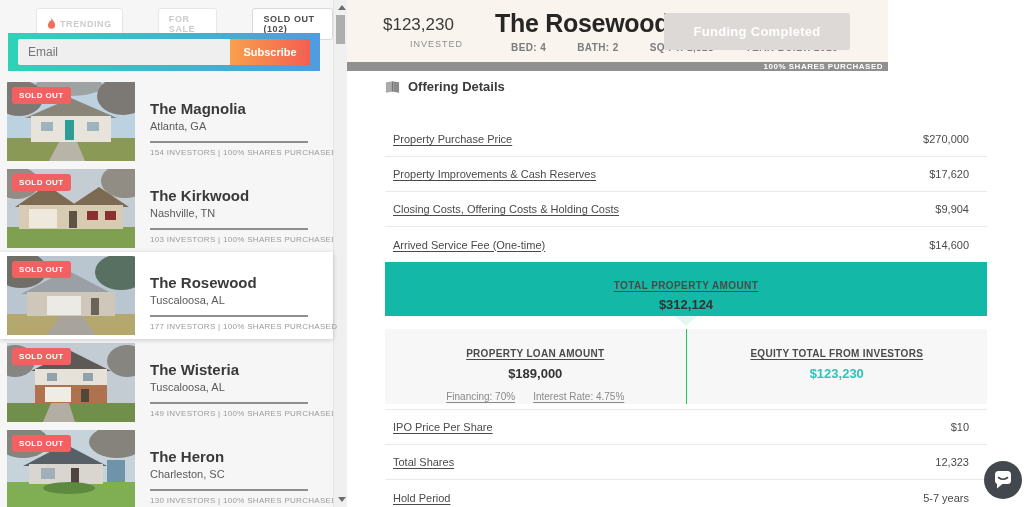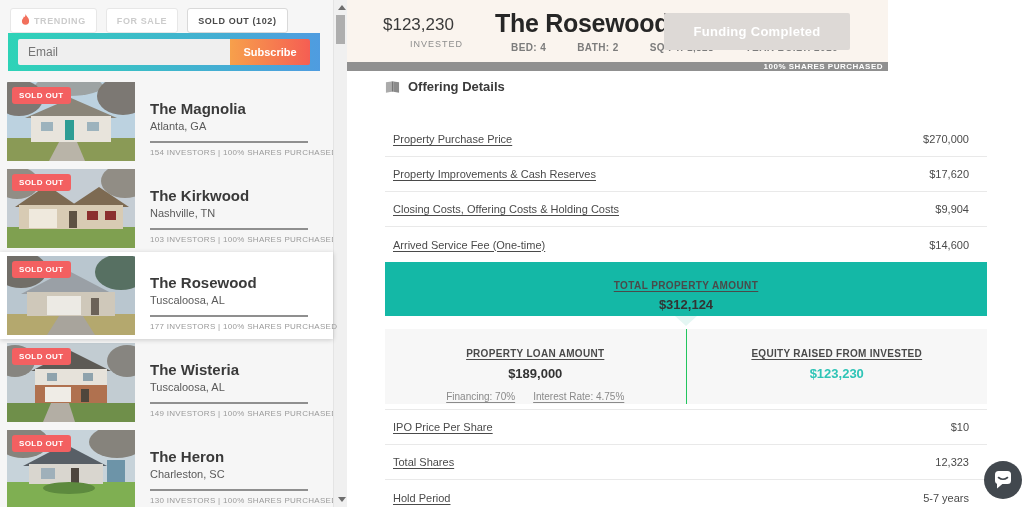--- a/index.html
+++ b/index.html
@@ -5,21 +5,21 @@
   * { margin:0; padding:0; box-sizing:border-box; }
   html,body { width:1024px; height:507px; overflow:hidden; background:#fff;
               font-family:"Liberation Sans", sans-serif; }
   .page { position:relative; width:1024px; height:507px; overflow:hidden; background:#fff; }
 
   
   .sidebar { position:absolute; left:0; top:0; width:333px; height:507px; background:#f6f6f6; }
   .tabs-row { display:flex; gap:9px; padding:8px 0 0 10px; }
   .tab { display:flex; align-items:center; gap:4px; background:#fff; border:1px solid #e7e7e7;
          border-radius:3px; padding:5px 10px; font-size:9px; font-weight:bold; letter-spacing:.6px;
-         color:#cccccc; cursor:pointer; }
+         color:#cccccc; cursor:pointer;margin-left:26px; }
   .tab.active { color:#4a4a4a; border-color:#d9d9d9; }
   .subscribe-bar { position:absolute; left:8px; top:33px; width:312px; height:38px;
                    background:linear-gradient(90deg,#2ed3b7,#4f9ce0); display:flex; align-items:center;
                    padding:6px 10px 6px 10px; }
   .subscribe-bar input { flex:1; height:26px; border:none; background:#efefef; border-radius:2px 0 0 2px;
                          padding:0 10px; font-size:12px; color:#555; font-family:"Liberation Sans",sans-serif; }
   .subscribe-btn { width:80px; height:26px; border:none; border-radius:0 2px 2px 0;
                    background:linear-gradient(90deg,#f7a04b,#f55e53); color:#fff; font-size:11px;
                    font-weight:bold; cursor:pointer; font-family:"Liberation Sans",sans-serif; }
   .listings { position:absolute; top:78px; left:0; width:333px; }
@@ -320,21 +320,21 @@
       <div class="split-box">
         <div class="split-col left">
           <div><span class="split-lbl">PROPERTY LOAN AMOUNT</span></div>
           <div class="split-val">$189,000</div>
           <div class="split-sub">
             <span>Financing: 70%</span>
             <span>Interest Rate: 4.75%</span>
           </div>
         </div>
         <div class="split-col">
-          <div><span class="split-lbl">EQUITY RAISED FROM INVESTED</span></div>
+          <div><span class="split-lbl">EQUITY TOTAL FROM INVESTORS</span></div>
           <div class="split-val teal">$123,230</div>
         </div>
       </div>
 
       <div class="otable btable">
         <div class="orow">
           <span class="lbl">IPO Price Per Share</span>
           <span class="val">$10</span>
         </div>
         <div class="orow">

